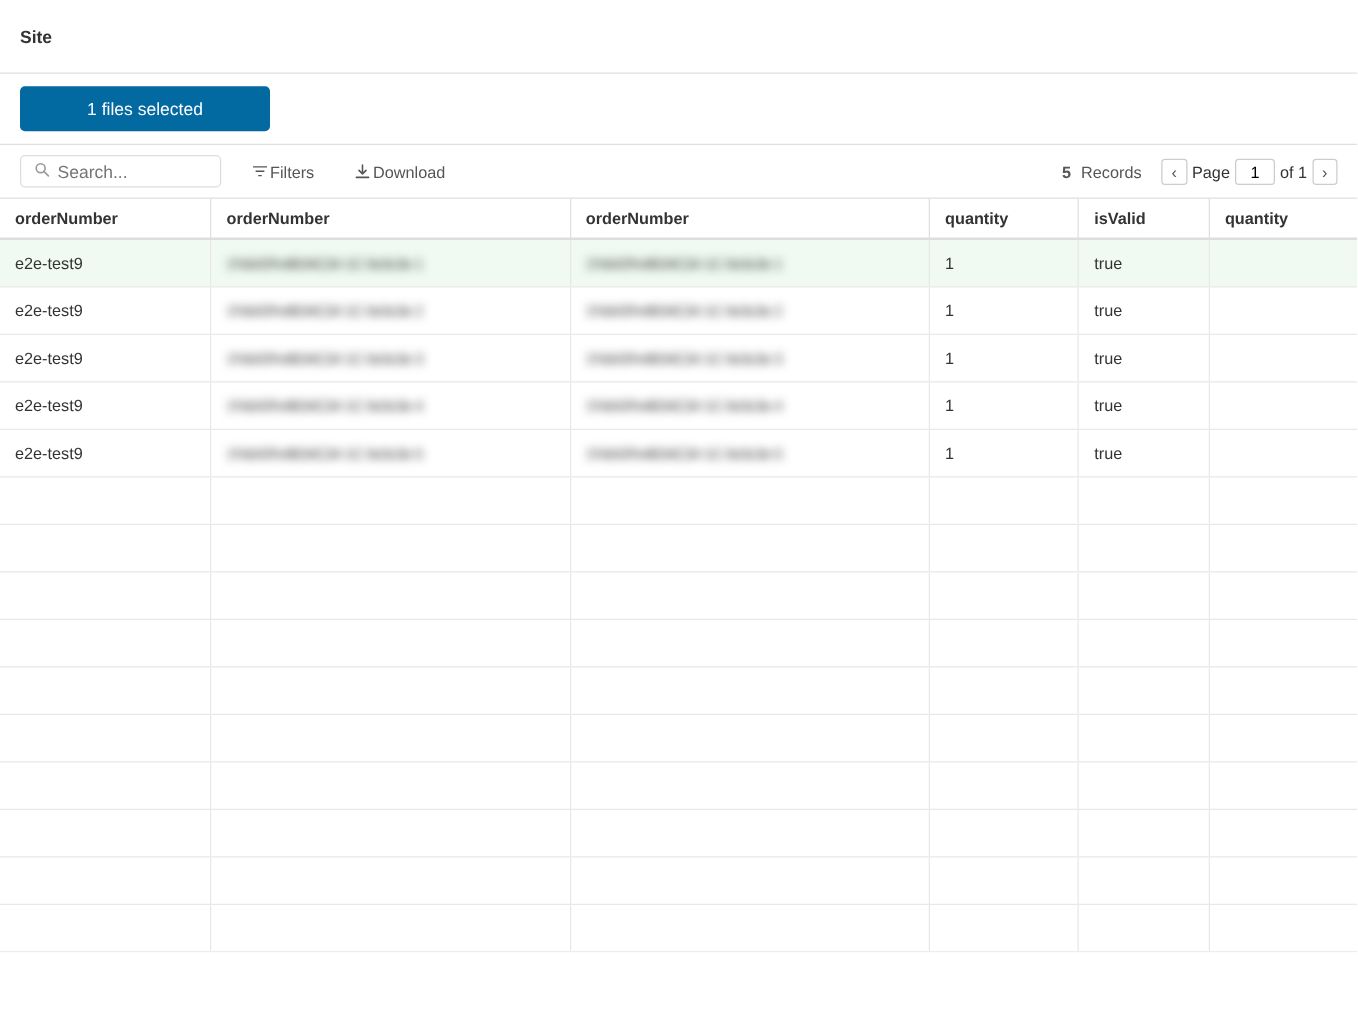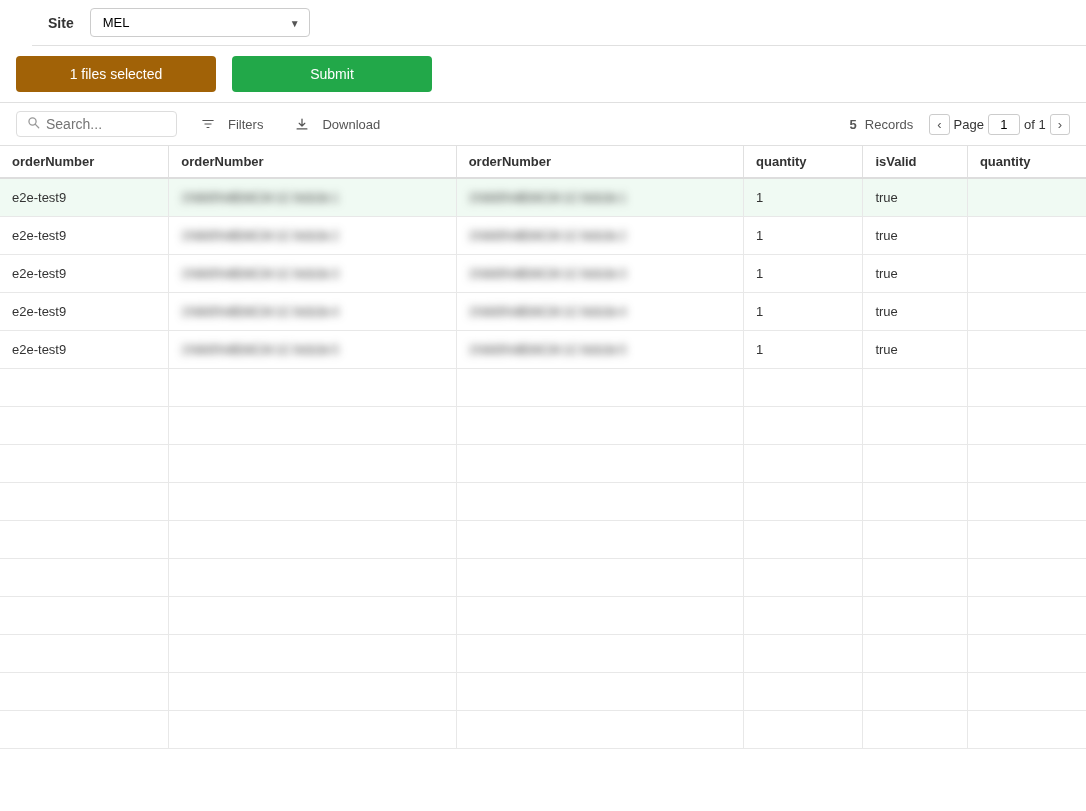--- a/index.html
+++ b/index.html
@@ -1,24 +1,23 @@
 <!DOCTYPE html>
 <html><head>
   <meta charset="utf-8">
   <style>
     * { box-sizing: border-box; margin: 0; padding: 0; }
     body { font-family: -apple-system, BlinkMacSystemFont, 'Segoe UI', Arial, sans-serif; font-size: 13px; color: #333; background: #fff; }
 
     .top-bar {
       display: flex;
       align-items: center;
-      padding: 8px 16px;
+      padding: 21px 16px;
       border-bottom: 1px solid #e0e0e0;
       gap: 16px;
-      margin-left: 32px;
     }
     .site-label {
       font-weight: 600;
       font-size: 14px;
     }
     .site-select {
       appearance: none;
       -webkit-appearance: none;
       border: 1px solid #ccc;
       border-radius: 4px;
@@ -45,21 +44,21 @@
     }
 
     .action-bar {
       display: flex;
       align-items: center;
       padding: 10px 16px;
       gap: 16px;
       border-bottom: 1px solid #e0e0e0;
     }
     .btn-files-selected {
-      background: #a16207;
+      background: #0369a1;
       color: #fff;
       border: none;
       border-radius: 4px;
       padding: 10px 32px;
       font-size: 14px;
       cursor: pointer;
       min-width: 200px;
     }
     .btn-submit {
       background: #22a849;
@@ -96,21 +95,21 @@
       border: none;
       outline: none;
       font-size: 14px;
       color: #999;
       width: 120px;
     }
     .toolbar-divider { flex: 1; }
     .toolbar-btn {
       display: flex;
       align-items: center;
-      gap: 13px;
+      gap: 1px;
       background: none;
       border: none;
       cursor: pointer;
       font-size: 13px;
       color: #555;
       padding: 4px 8px;
     }
     .records-info {
       font-size: 13px;
       color: #555;
@@ -185,28 +184,24 @@
       letter-spacing: -0.5px;
       user-select: none;
       color: #333;
     }
   </style>
 </head>
 <body>
 
 <div class="top-bar">
   <span class="site-label">Site</span>
-  <div class="select-wrapper">
-    <select class="site-select"><option value="MEL">MEL</option><option value="SYD">SYD</option><option value="BNE">BNE</option></select>
-  </div>
 </div>
 
 <div class="action-bar">
   <button class="btn-files-selected">1 files selected</button>
-  <button class="btn-submit">Submit</button>
 </div>
 
 <div class="toolbar">
   <div class="search-wrapper">
     <span class="search-icon-svg">
       <svg width="13" height="13" viewBox="0 0 20 20" fill="none" xmlns="http://www.w3.org/2000/svg">
         <circle cx="8.5" cy="8.5" r="5.5" stroke="#999" stroke-width="2"></circle>
         <line x1="12.5" y1="12.5" x2="18" y2="18" stroke="#999" stroke-width="2" stroke-linecap="round"></line>
       </svg>
     </span>

